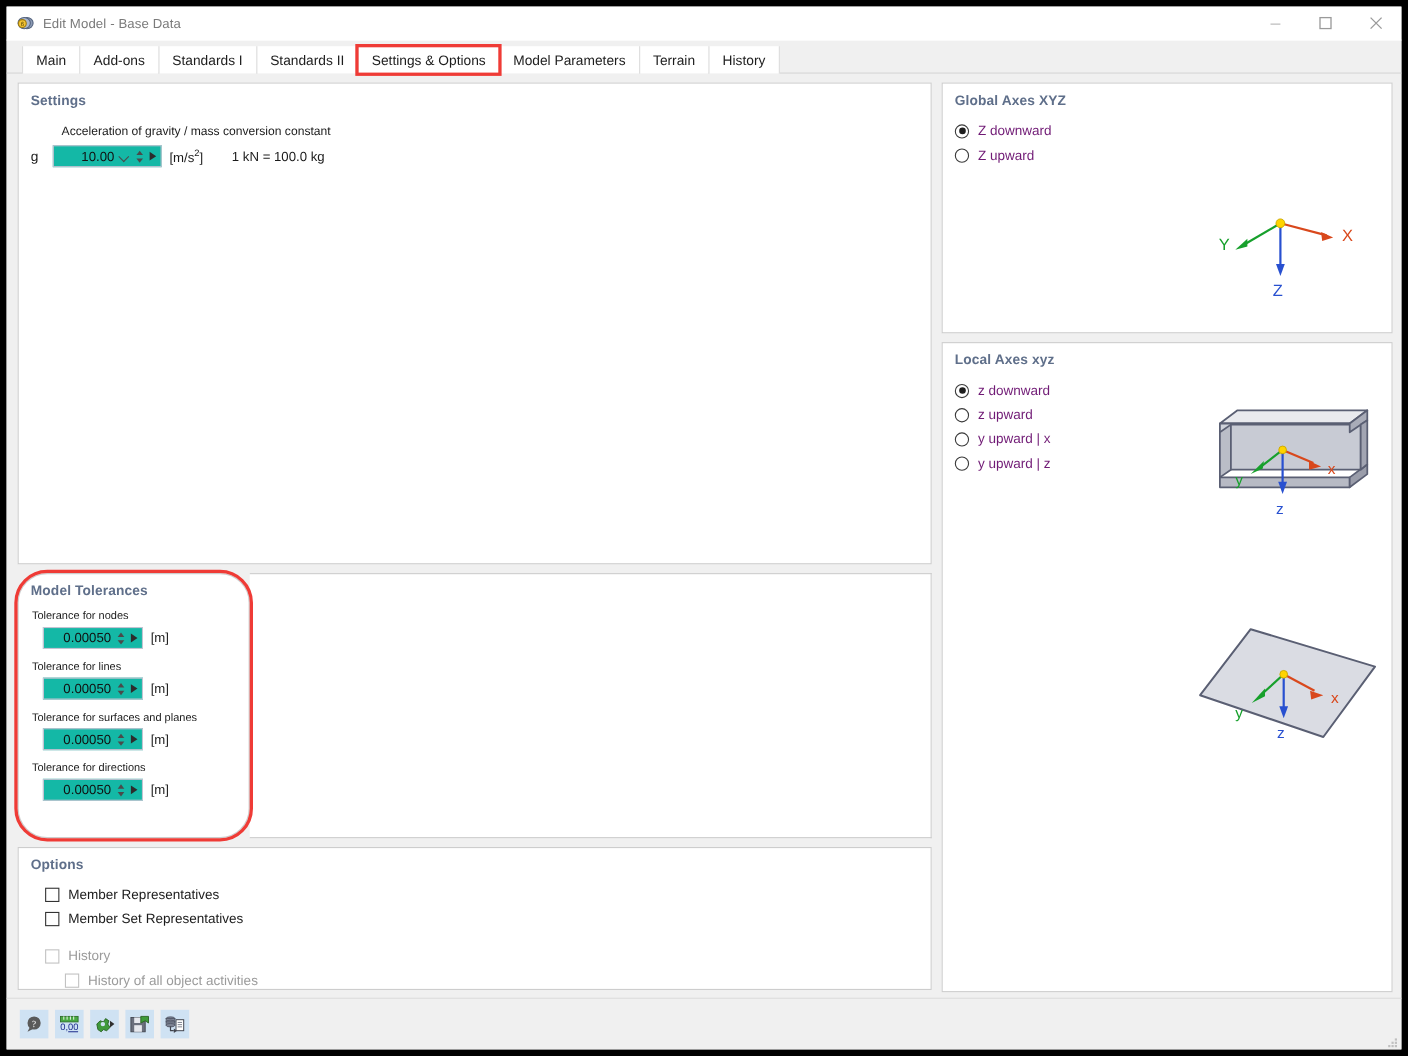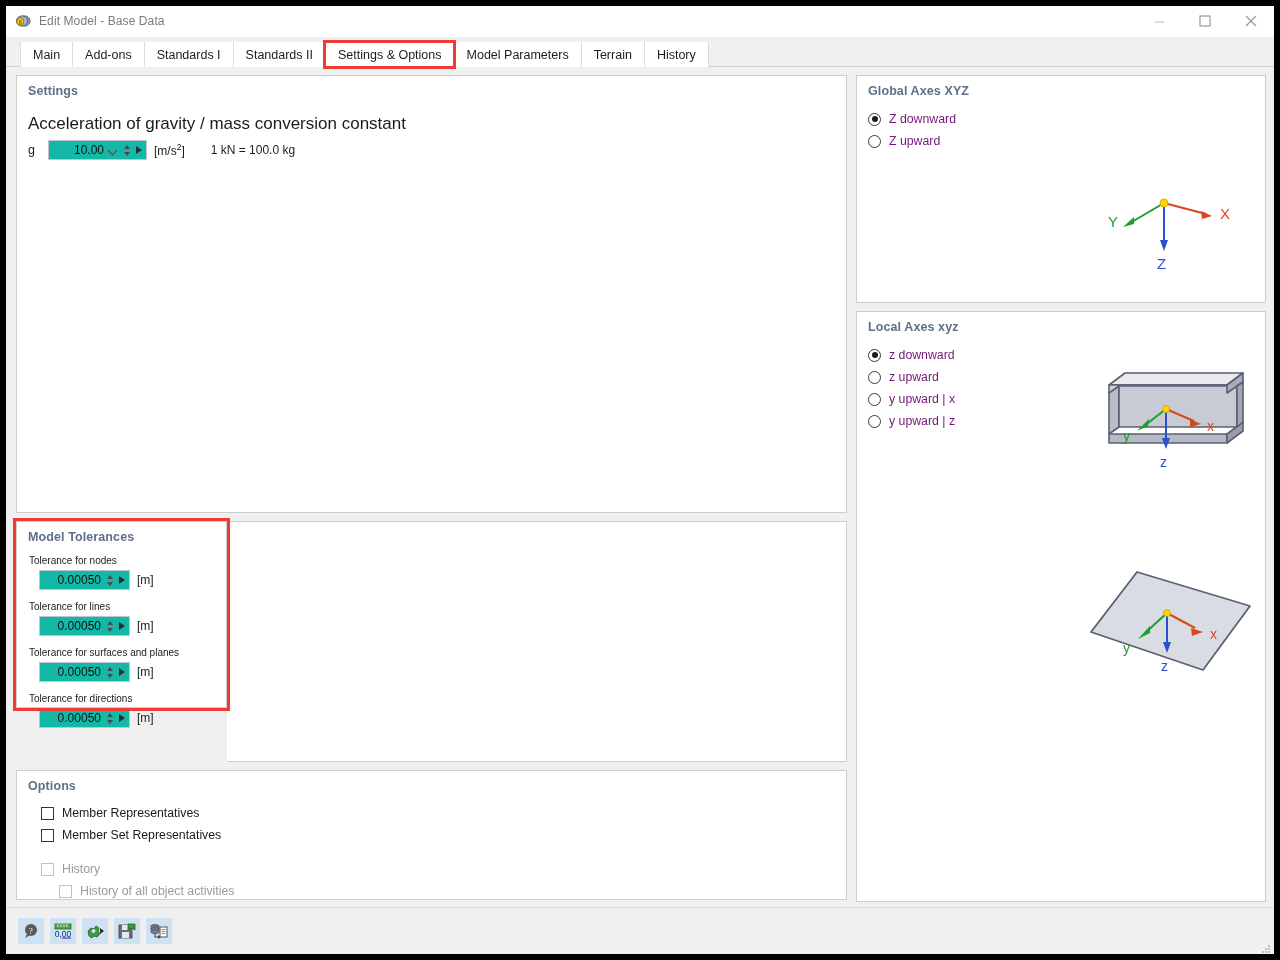--- a/index.html
+++ b/index.html
@@ -116,23 +116,24 @@
   .panel-title {
     font-size: 12.5px;
     font-weight: bold;
     color: #5f6f8a;
     padding: 8px 0 0 11px;
     letter-spacing: .1px;
   }
 
   .panel-settings { height: 438px; }
   .panel-tolerances {
-    height: 187px;
+    height: 241px;
     width: 211px;
     position: relative;
+    border-radius: 27px;
   }
   .tol-wrap {
     display: flex;
     align-items: stretch;
     height: 241px;
   }
   .tol-filler {
     flex: 1 1 auto;
     background: #ffffff;
     border: 1px solid #cdcdcd;
@@ -143,23 +144,24 @@
     outline-offset: 0px;
     z-index: 3;
   }
   .panel-options { height: 130px; }
 
   .panel-global { height: 228px; }
   .panel-local  { height: 591px; }
 
   
   .settings-label {
-    font-size: 17px;
+    font-size: 11px;
     color: #1b1b1b;
     padding: 16px 0 0 11px;
+    margin-left: 28px;
   }
   .gravity-row {
     display: flex;
     align-items: center;
     padding: 6px 0 0 11px;
     font-size: 12.5px;
     color: #1b1b1b;
   }
   .g-letter { width: 20px; }
   .num-field {

